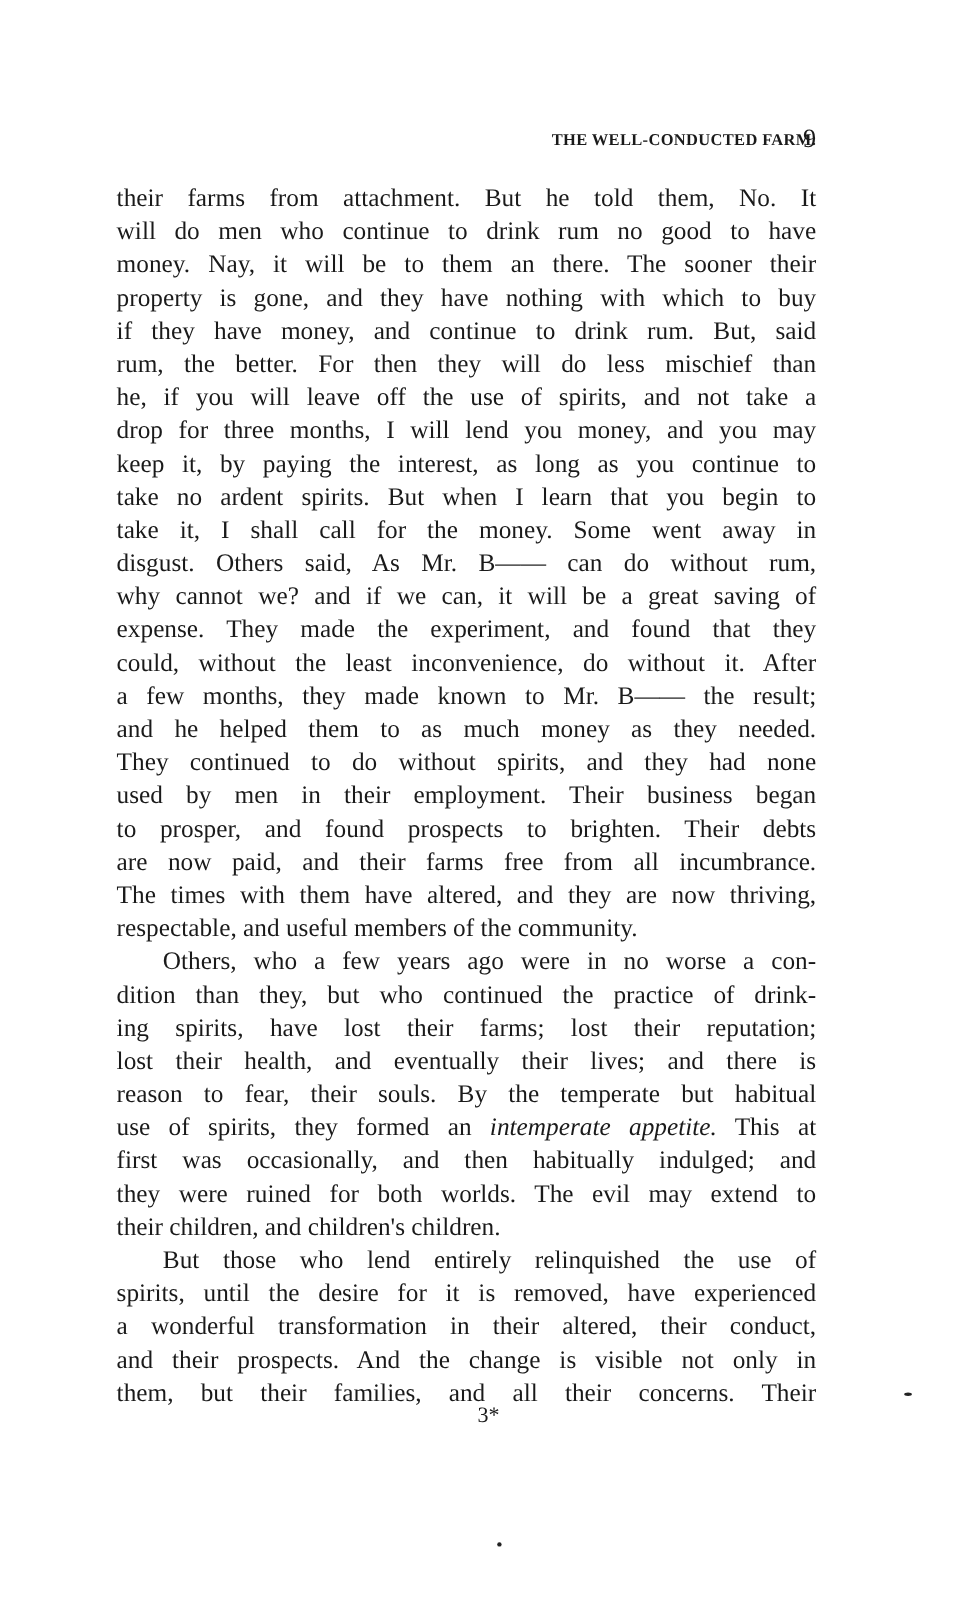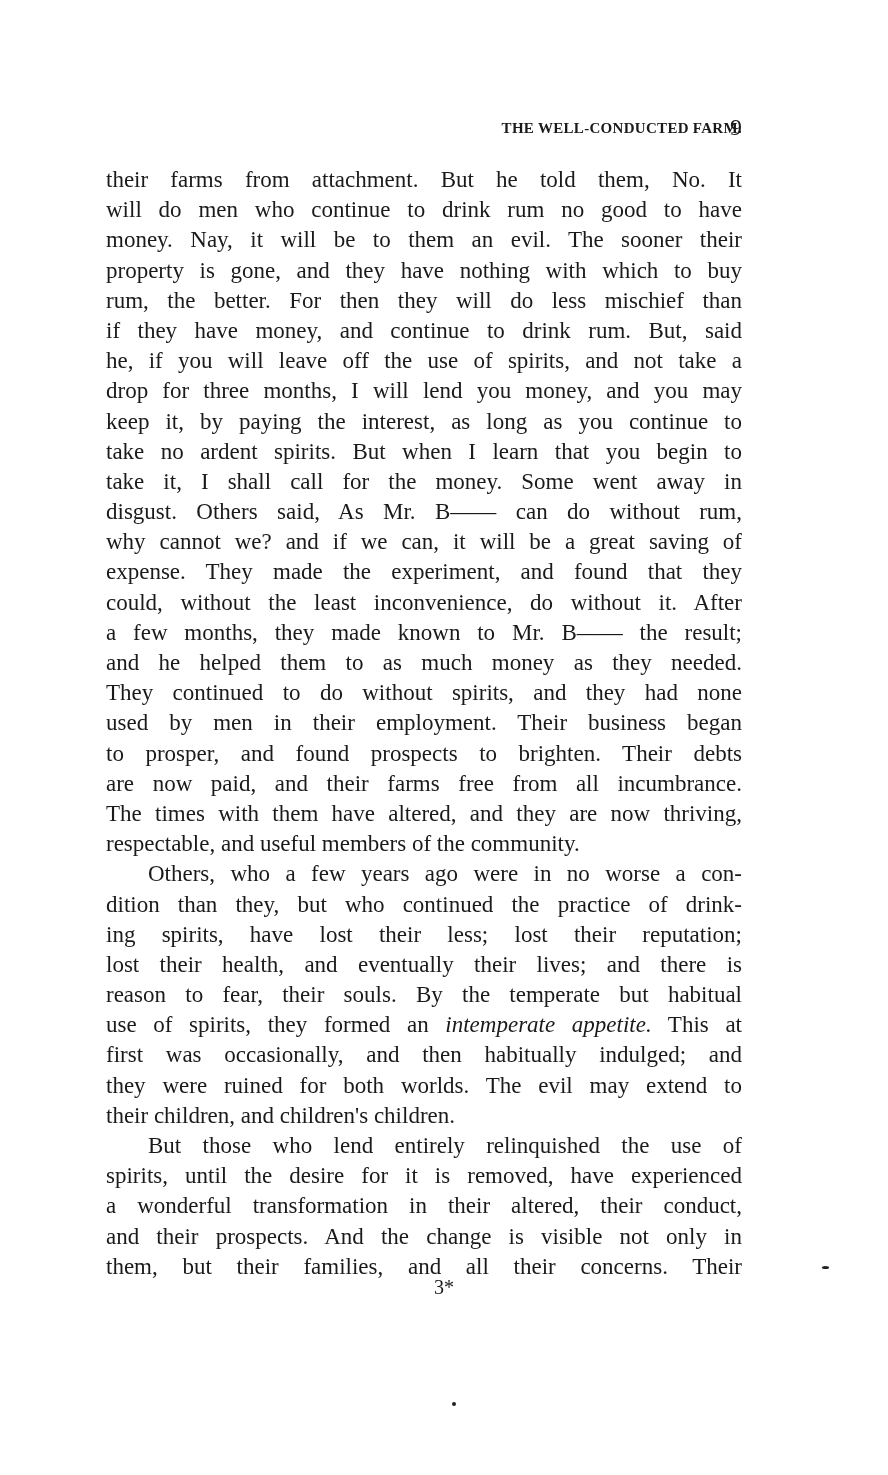--- a/index.html
+++ b/index.html
@@ -23,24 +23,24 @@
 
 <div class="header">
   <div class="running-head">THE WELL-CONDUCTED FARM.</div>
   <div class="folio">9</div>
 </div>
 
 <div class="body" id="body">
     <div>
       <div class="line">their farms from attachment.  But he told them, No.  It</div>
       <div class="line">will do men who continue to drink rum no good to have</div>
-      <div class="line">money.  Nay, it will be to them an evil.  The sooner their</div>
+      <div class="line">money.  Nay, it will be to them an there.  The sooner their</div>
       <div class="line">property is gone, and they have nothing with which to buy</div>
+      <div class="line">if they have money, and continue to drink rum.  But, said</div>
       <div class="line">rum, the better.  For then they will do less mischief than</div>
-      <div class="line">if they have money, and continue to drink rum.  But, said</div>
       <div class="line">he, if you will leave off the use of spirits, and not take a</div>
       <div class="line">drop for three months, I will lend you money, and you may</div>
       <div class="line">keep it, by paying the interest, as long as you continue to</div>
       <div class="line">take no ardent spirits.  But when I learn that you begin to</div>
       <div class="line">take it, I shall call for the money.  Some went away in</div>
       <div class="line">disgust.  Others said, As Mr. B—— can do without rum,</div>
       <div class="line">why cannot we?  and if we can, it will be a great saving of</div>
       <div class="line">expense.  They made the experiment, and found that they</div>
       <div class="line">could, without the least inconvenience, do without it.  After</div>
       <div class="line">a few months, they made known to Mr. B—— the result;</div>
@@ -48,21 +48,21 @@
       <div class="line">They continued to do without spirits, and they had none</div>
       <div class="line">used by men in their employment.  Their business began</div>
       <div class="line">to prosper, and found prospects to brighten.  Their debts</div>
       <div class="line">are now paid, and their farms free from all incumbrance.</div>
       <div class="line">The times with them have altered, and they are now thriving,</div>
       <div class="line last">respectable, and useful members of the community.</div>
     </div>
     <div>
       <div class="line indent">Others, who a few years ago were in no worse a con-</div>
       <div class="line">dition than they, but who continued the practice of drink-</div>
-      <div class="line">ing spirits, have lost their less; lost their reputation;</div>
+      <div class="line">ing spirits, have lost their farms; lost their reputation;</div>
       <div class="line">lost their health, and eventually their lives; and there is</div>
       <div class="line">reason to fear, their souls.  By the temperate but habitual</div>
       <div class="line">use of spirits, they formed an <em>intemperate appetite.</em>  This at</div>
       <div class="line">first was occasionally, and then habitually indulged; and</div>
       <div class="line">they were ruined for both worlds.  The evil may extend to</div>
       <div class="line last">their children, and children's children.</div>
     </div>
     <div>
       <div class="line indent">But those who lend entirely relinquished the use of</div>
       <div class="line">spirits, until the desire for it is removed, have experienced</div>

